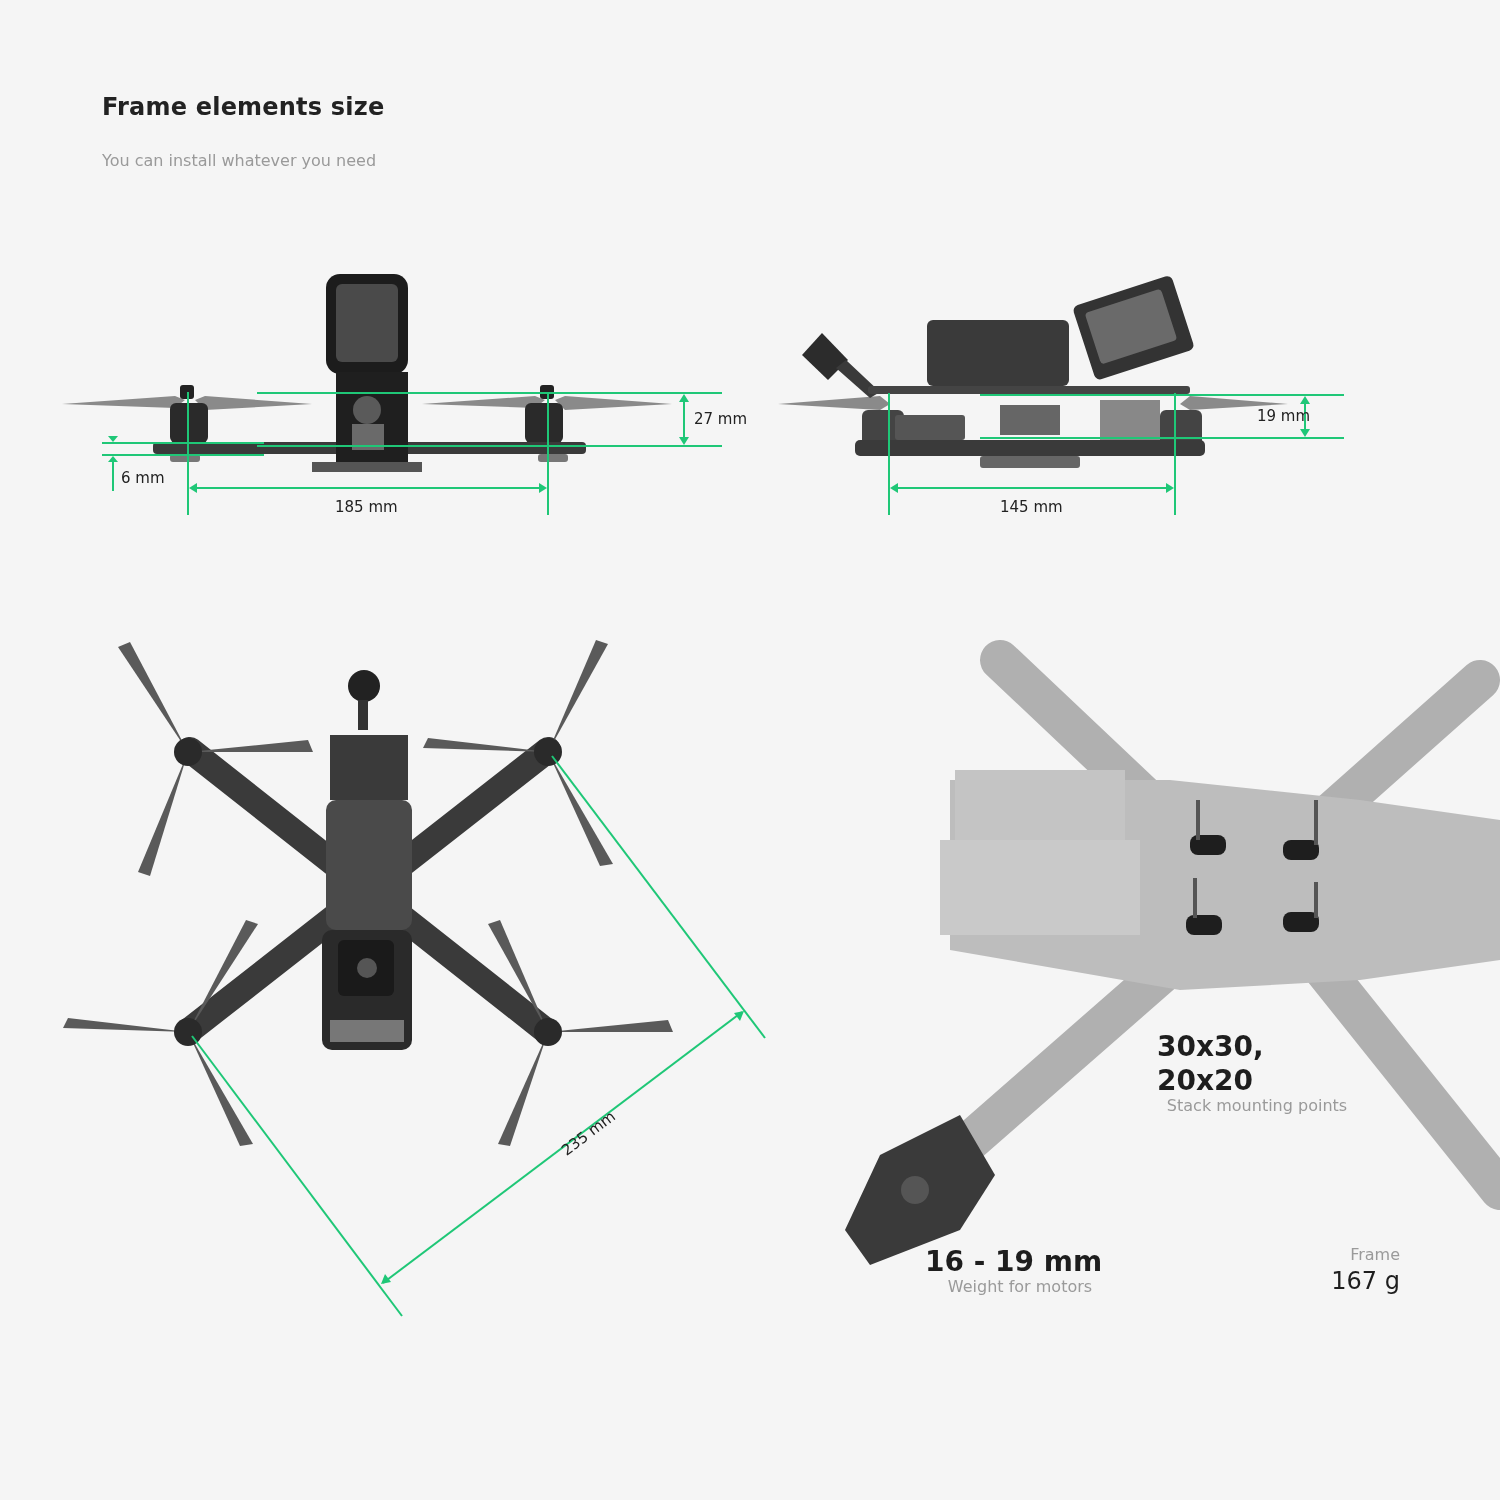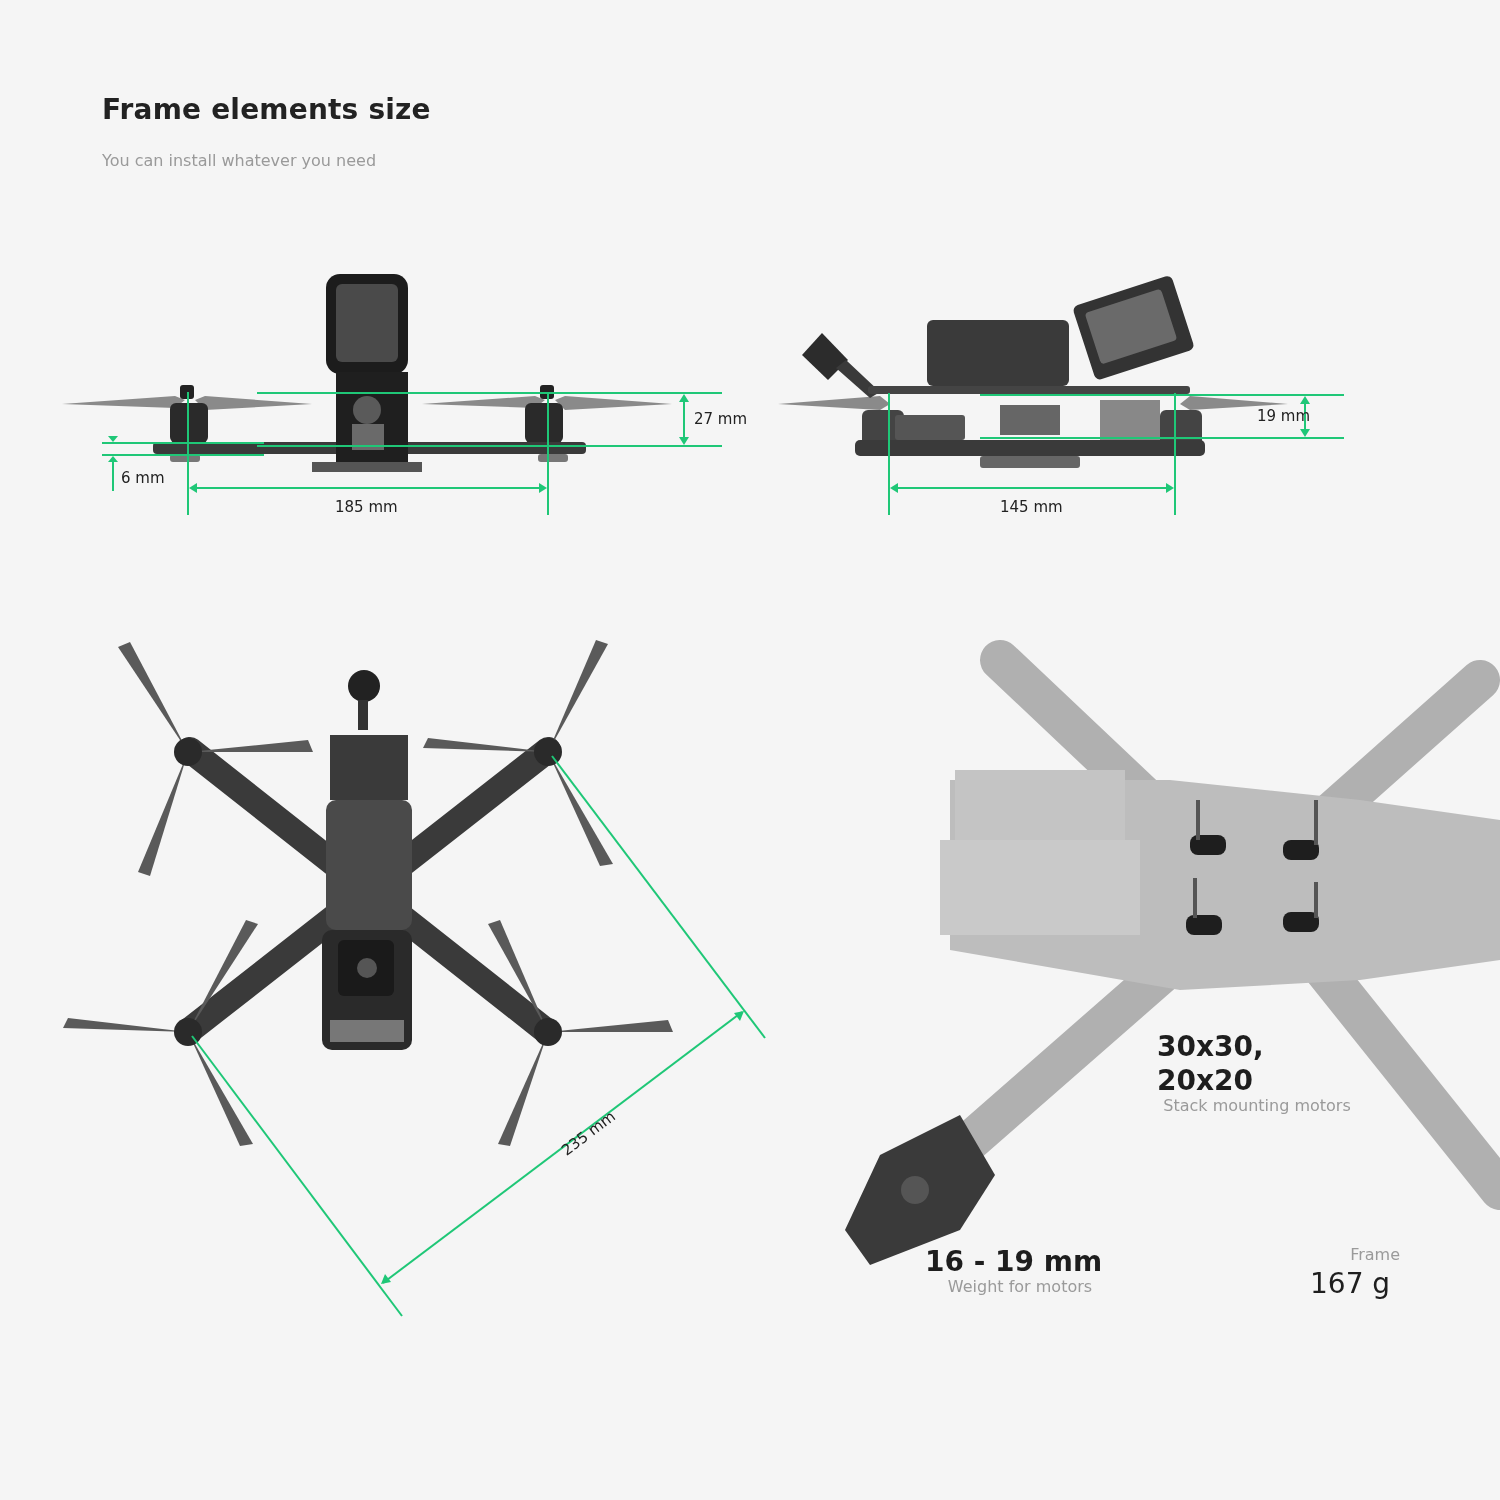--- a/index.html
+++ b/index.html
@@ -1,18 +1,18 @@
 <!DOCTYPE html>
 <html><head>
 <meta charset="utf-8">
 <style>
   html, body { margin:0; padding:0; }
   body { width:1500px; height:1500px; background:#f5f5f5; position:relative; overflow:hidden; font-family:"DejaVu Sans", sans-serif; }
   .abs { position:absolute; }
-  .title { left:102px; top:93px; font-size:28px; font-weight:600; color:#222; letter-spacing:0.2px; }
+  .title { left:102px; top:93px; font-size:24px; font-weight:600; color:#222; letter-spacing:0.2px; }
   .subtitle { left:102px; top:151px; font-size:16px; color:#9a9a9a; }
   .dim { font-size:15px; color:#222; white-space:nowrap; }
   .spec-big { font-size:28px; font-weight:600; color:#1e1e1e; text-align:left; line-height:34px; }
   .spec-small { font-size:16px; color:#9a9a9a; text-align:center; }
   svg { position:absolute; left:0; top:0; }
 </style>
 </head>
 <body>
 
 <div class="abs title">Frame elements size</div>
@@ -186,19 +186,19 @@
   <g stroke="#555" stroke-width="4">
     <line x1="1198" y1="800" x2="1198" y2="840"></line>
     <line x1="1316" y1="800" x2="1316" y2="845"></line>
     <line x1="1195" y1="878" x2="1195" y2="918"></line>
     <line x1="1316" y1="882" x2="1316" y2="918"></line>
   </g>
 </svg>
 
 <div class="abs spec-big" style="left:1157px;top:1030px;width:200px;">30x30,</div>
 <div class="abs spec-big" style="left:1157px;top:1064px;width:200px;">20x20</div>
-<div class="abs spec-small" style="left:1140px;top:1096px;width:234px;">Stack mounting motors</div>
+<div class="abs spec-small" style="left:1140px;top:1096px;width:234px;">Stack mounting points</div>
 
 <div class="abs spec-big" style="left:925px;top:1245px;width:185px;">16 - 19 mm</div>
 <div class="abs spec-small" style="left:925px;top:1277px;width:190px;">Weight for motors</div>
 
 <div class="abs spec-small" style="left:1320px;top:1245px;width:80px;text-align:right;">Frame</div>
-<div class="abs" style="left:1310px;top:1267px;width:90px;text-align:left;font-size:28px;color:#1e1e1e;">167 g</div>
+<div class="abs" style="left:1310px;top:1267px;width:90px;text-align:right;font-size:24px;color:#1e1e1e;">167 g</div>
 
 </body></html>

